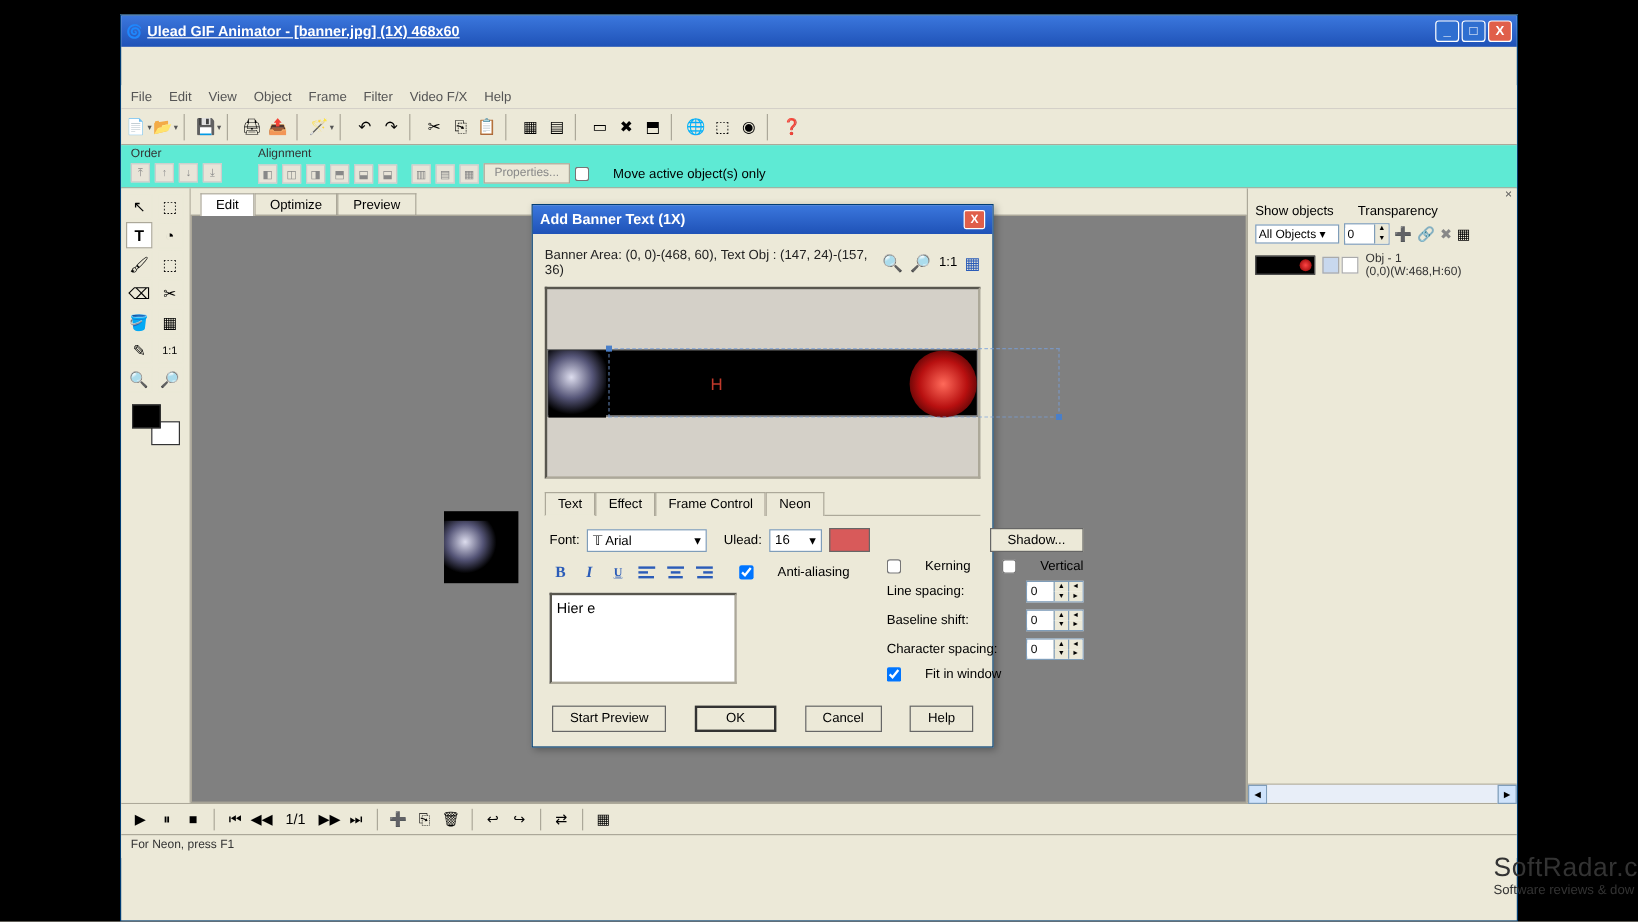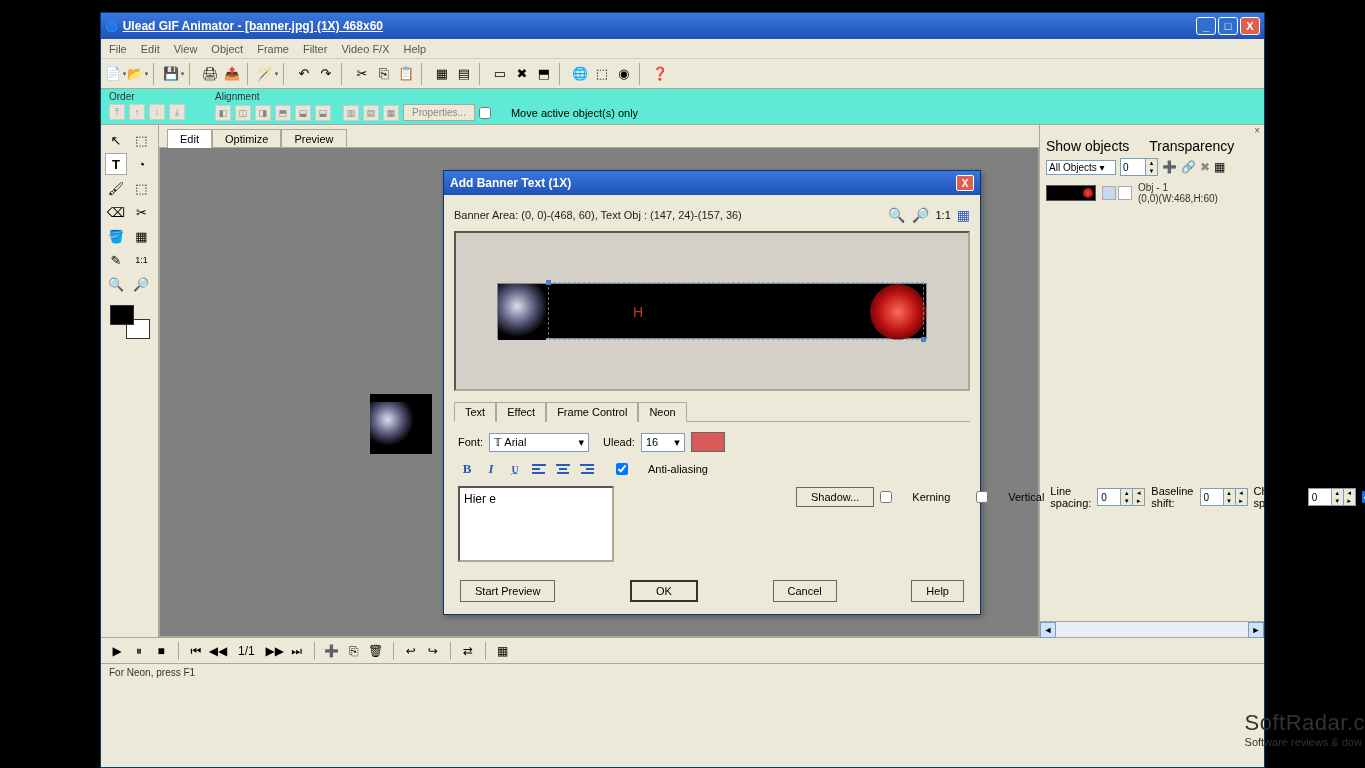--- a/index.html
+++ b/index.html
@@ -5,21 +5,21 @@
 * { box-sizing: border-box; margin: 0; padding: 0; }
 body { font-family: "Tahoma", sans-serif; font-size: 11px; background: #000; width: 1365px; height: 768px; position: relative; overflow: hidden; }
 .app-window { position: absolute; left: 100px; top: 12px; width: 1165px; height: 756px; background: #ece9d8; border: 1px solid #003c74; }
 .titlebar { height: 26px; background: linear-gradient(to bottom, #3b77dd, #1f52b7); display: flex; align-items: center; padding: 0 4px; color: #fff; font-weight: bold; }
 .titlebar .title-text { flex: 1; padding-left: 4px; font-size: 12px; text-decoration: underline; }
 .win-controls { display: flex; gap: 2px; }
 .win-btn { width: 20px; height: 18px; border: 1px solid #fff; border-radius: 3px; display:flex; align-items:center; justify-content:center; font-size: 11px; font-weight:bold; color:#fff; }
 .win-btn.min { background: #2f6fd0; }
 .win-btn.max { background: #2f6fd0; }
 .win-btn.close { background: #e05f4a; }
-.menubar { height: 20px; background: #ece9d8; display: flex; align-items: center; padding: 0 8px; gap: 14px; color: #555; font-size: 11px; border-bottom: 1px solid #d4d0c8; }
+.menubar { height: 20px; background: #ece9d8; display: flex; align-items: center; padding: 0 8px; gap: 14px; color: #555; font-size: 11px; border-bottom: 1px solid #d4d0c8; margin-top: 32px; }
 .menubar span { cursor: default; }
 .toolbar { height: 30px; background: #ece9d8; border-bottom: 1px solid #aca899; display:flex; align-items:center; padding: 0 6px; gap: 4px; }
 .tb-sep { width: 6px; height: 22px; border-left: 1px solid #aca899; margin: 0 2px; }
 .tb-icon { width: 18px; height: 18px; display:inline-flex; align-items:center; justify-content:center; font-size:13px; }
 .tb-dropdown::after { content: "▾"; font-size: 7px; margin-left: 1px; color:#555; }
 .order-align { height: 36px; background: #5eead4; border-bottom: 1px solid #aca899; display:flex; align-items:flex-start; padding: 2px 8px; gap: 30px; font-size:11px; }
 .oa-group { display:flex; flex-direction:column; gap:2px; }
 .oa-label { font-size: 10px; color:#333; }
 .oa-icons { display:flex; gap:4px; align-items:center; }
 .oa-btn { width:16px; height:16px; border:1px solid #ccc; background:#e8e4d8; font-size:9px; display:flex; align-items:center; justify-content:center; color:#888; }
@@ -35,21 +35,21 @@
 .swatch-back { position:absolute; right:0; bottom:0; width:24px; height:20px; background:#fff; border:1px solid #333; }
 .swatch-front { position:absolute; left:0; top:0; width:24px; height:20px; background:#000; border:1px solid #333; }
 .workspace { flex:1; background:#ece9d8; position:relative; }
 .tabs-row { height:22px; display:flex; align-items:flex-end; padding-left:8px; gap:0; }
 .tab { padding: 3px 12px; border:1px solid #aca899; border-bottom:none; background:#ece9d8; font-size:11px; position:relative; top:1px; }
 .tab.active { background:#fff; z-index:2; }
 .canvas-area { position:absolute; top:22px; left:0; right:0; bottom:0; background:#808080; border:1px solid #aca899; overflow:hidden; }
 .banner-preview-canvas { position:absolute; left:210px; top:246px; width:62px; height:60px; background:#000; }
 .side-panel { width:225px; background:#ece9d8; border-left:1px solid #aca899; font-size:11px; }
 .side-close { text-align:right; padding:0 4px; font-size:10px; color:#555; cursor:pointer; }
-.side-header { display:flex; gap:20px; padding:2px 6px; font-size:14px; }
+.side-header { display:flex; gap:20px; padding:2px 6px; font-size:11px; }
 .side-row { display:flex; gap:4px; align-items:center; padding:2px 6px; }
 .side-select { border:1px solid #7f9db9; background:#fff; padding:1px 2px; font-size:10px; width:70px; }
 .spin { display:inline-flex; align-items:center; border:1px solid #7f9db9; background:#fff; height:18px; }
 .spin input { border:none; width:24px; padding:0 2px; font-size:10px; }
 .spin-btns { display:flex; flex-direction:column; }
 .spin-btns div { width:12px; height:8px; border-left:1px solid #7f9db9; font-size:6px; text-align:center; line-height:8px; background:#ece9d8; }
 .obj-item { display:flex; align-items:center; gap:6px; padding:4px 6px; }
 .obj-thumb { width:50px; height:16px; background:#000; border:1px solid #555; position:relative; }
 .obj-thumb::before { content:""; position:absolute; right:2px; top:2px; width:10px; height:10px; background:radial-gradient(circle,#f44,#800); border-radius:50%; }
 .obj-icons { display:flex; gap:2px; }
@@ -64,21 +64,21 @@
 .frame-img { height:28px; background:#333; margin:2px 0; position:relative; }
 .frame-img::before{content:"";position:absolute;left:4px;top:6px;width:14px;height:14px;background:radial-gradient(circle,#aaa,#333);border-radius:50%;}
 .frame-img::after{content:"";position:absolute;right:4px;top:6px;width:14px;height:14px;background:radial-gradient(circle,#f55,#800);border-radius:50%;}
 .frame-time { background:#2b5cb8; padding:2px; }
 .playback-bar { height:26px; background:#ece9d8; border-top:1px solid #aca899; display:flex; align-items:center; padding:0 8px; gap:6px; font-size:12px; }
 .playback-bar .pb-sep { width:1px; height:18px; background:#aca899; margin:0 3px; }
 .pb-btn { width:16px; height:16px; display:flex; align-items:center; justify-content:center; }
 .status-bar { height:20px; background:#ece9d8; border-top:1px solid #aca899; padding: 3px 8px; font-size:10px; color:#333; }
 
 
-.dialog { position:absolute; left:443px; top:170px; width:538px; background:#ece9d8; border:1px solid #003c74; box-shadow: 2px 2px 6px rgba(0,0,0,0.3); }
+.dialog { position:absolute; left:443px; top:170px; width:385px; background:#ece9d8; border:1px solid #003c74; box-shadow: 2px 2px 6px rgba(0,0,0,0.3); }
 .dlg-title { height:24px; background:linear-gradient(to bottom,#3b77dd,#1f52b7); color:#fff; font-weight:bold; font-size:12px; display:flex; align-items:center; padding:0 6px; }
 .dlg-title span:first-child { flex:1; }
 .dlg-close { width:18px; height:16px; background:#e05f4a; border:1px solid #fff; border-radius:2px; color:#fff; font-size:10px; display:flex; align-items:center; justify-content:center; font-weight:bold; }
 .dlg-body { padding:8px 10px; }
 .dlg-info { font-size:11px; color:#222; padding:4px 0; display:flex; align-items:center; }
 .dlg-info-text { flex:1; }
 .zoom-controls { display:flex; gap:6px; align-items:center; }
 .zoom-controls span { font-size:14px; color:#2b5cb8; }
 .banner-box { border:2px inset #aca899; background:#d4d0c8; height:160px; display:flex; align-items:center; justify-content:center; margin:4px 0 10px; }
 .banner-inner { width:430px; height:56px; background:#000; position:relative; border:1px solid #888; }
@@ -98,21 +98,21 @@
 .size-select { border:1px solid #7f9db9; background:#fff; padding:2px 4px; font-size:11px; width:44px; display:inline-flex; justify-content:space-between; }
 .color-box { width:34px; height:20px; background:#d85a5a; border:1px solid #666; }
 .shadow-btn, .dlg-btn { padding:3px 14px; border:1px solid #666; background:#ece9d8; font-size:11px; }
 .style-btns { display:flex; gap:6px; align-items:center; }
 .style-btn { width:18px; height:18px; font-family:"Times New Roman",serif; font-size:13px; font-weight:bold; color:#2b5cb8; display:flex; align-items:center; justify-content:center; }
 .style-btn.i { font-style:italic; }
 .style-btn.u { text-decoration:underline; font-size:10px; }
 .align-btn { width:18px; height:16px; display:flex; flex-direction:column; gap:2px; justify-content:center; padding:2px; }
 .align-btn div { height:2px; background:#2b5cb8; }
 .textarea { width:156px; height:76px; border:2px inset #aca899; background:#fff; padding:4px; font-size:12px; font-family:sans-serif; resize:none; }
-.dlg-r-col { width:170px; display:flex; flex-direction:row; gap:6px; font-size:11px;margin-left:42px; }
+.dlg-r-col { width:170px; display:flex; flex-direction:column; gap:6px; font-size:11px; }
 .spin2 { display:inline-flex; border:1px solid #7f9db9; background:#fff; height:18px; align-items:center; }
 .spin2 input { border:none; width:22px; padding:0 3px; font-size:10px; }
 .spin2-btns { display:flex; }
 .spin2-btns > div { width:12px; display:flex; flex-direction:column; }
 .spin2-btns span { height:8px; border-left:1px solid #7f9db9; font-size:6px; text-align:center; line-height:8px; background:#ece9d8; }
 .dlg-buttons { display:flex; justify-content:space-between; gap:20px; padding:8px 6px 4px; border-top: none; }
 .watermark { position:absolute; right:0; bottom:20px; text-align:left; color:#333; font-family:Liberation Sans, sans-serif; }
 .watermark .big { font-size:22px; font-weight:normal; letter-spacing:0.5px; }
 .watermark .small { font-size:11px; }
 </style>

